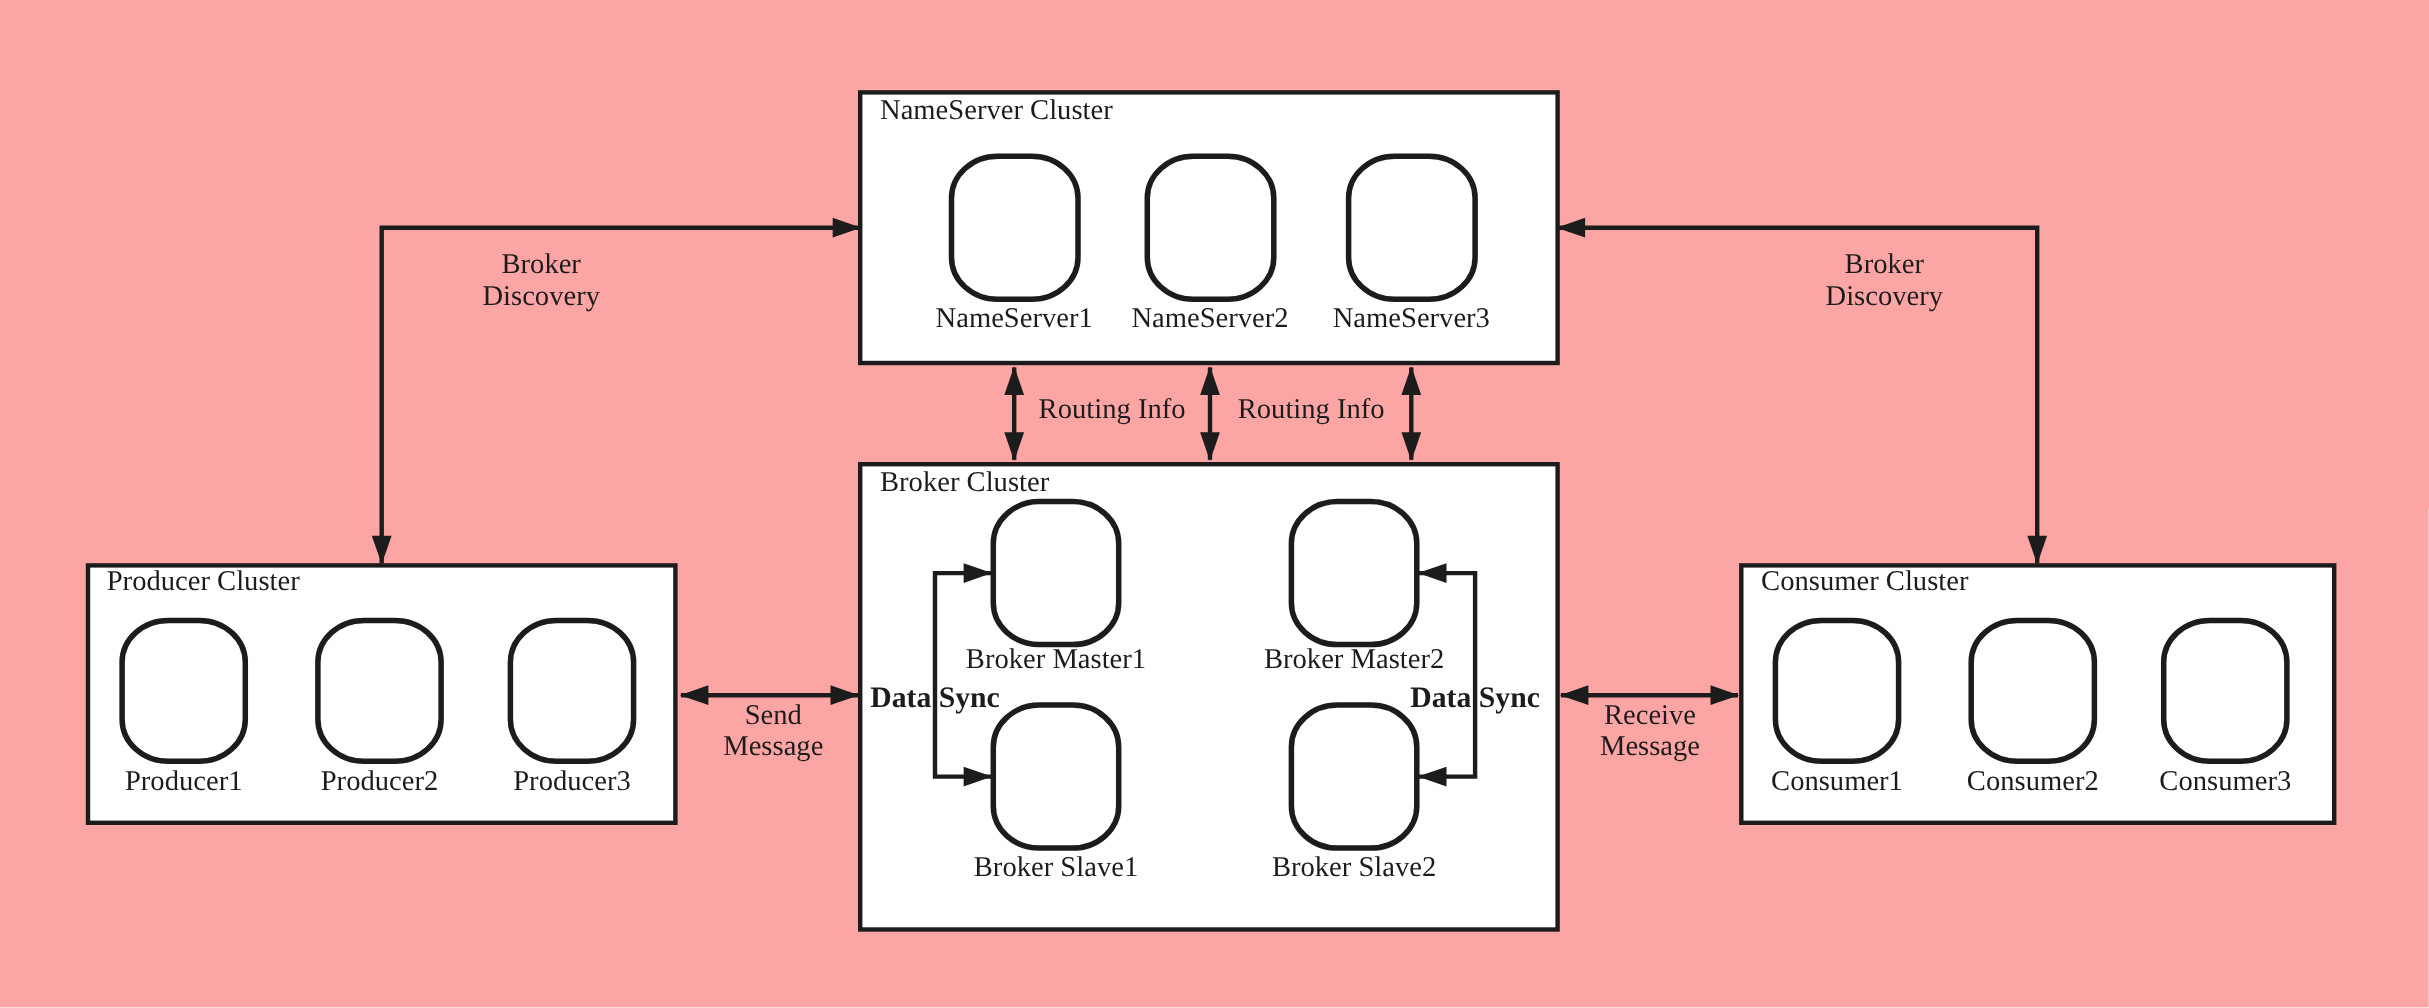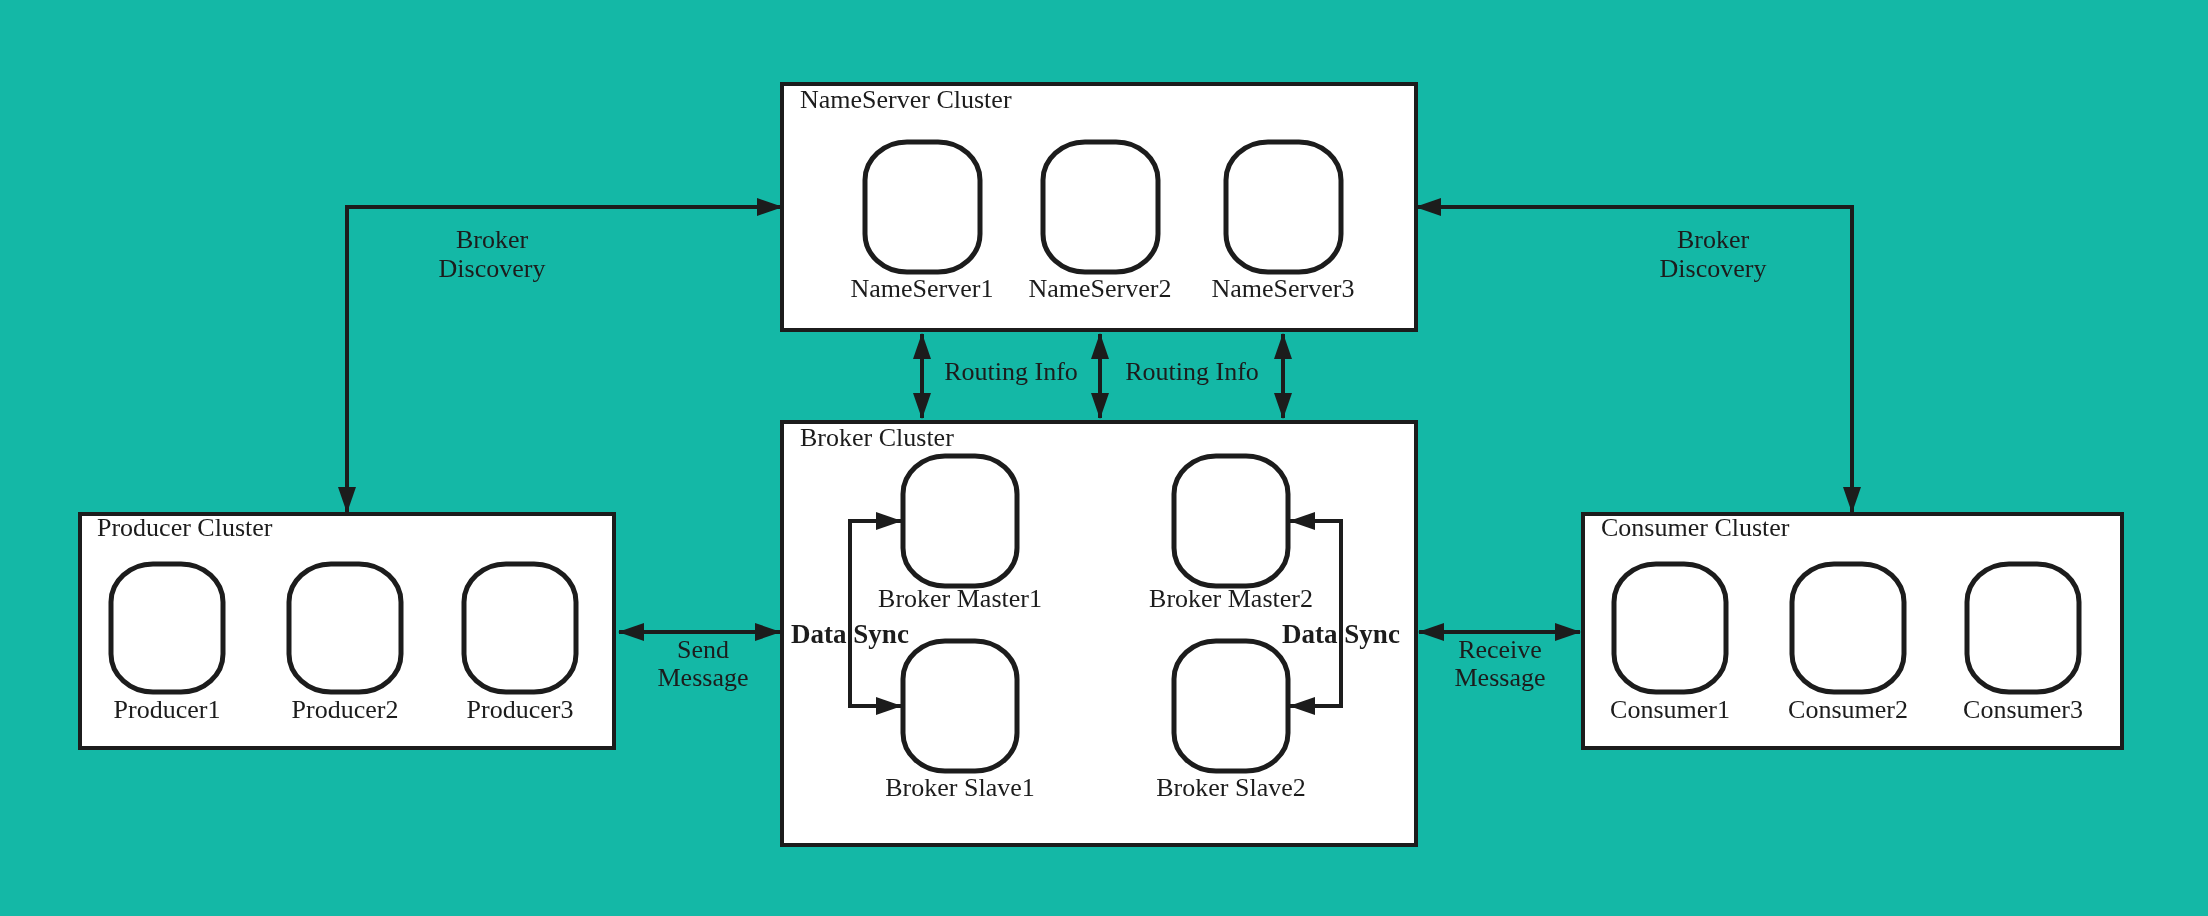--- a/index.html
+++ b/index.html
@@ -4,21 +4,21 @@
 <style>
   html, body {
     margin: 0;
     padding: 0;
     background: #ffffff;
   }
   .stage {
     position: relative;
     width: 2208px;
     height: 916px;
-    background: #14b8a6;
+    background: #fca5a5;
   }
   svg { display: block; }
   .box {
     fill: #ffffff;
     stroke: #1c1c1c;
     stroke-width: 4;
   }
   .node {
     fill: #ffffff;
     stroke: #1c1c1c;

